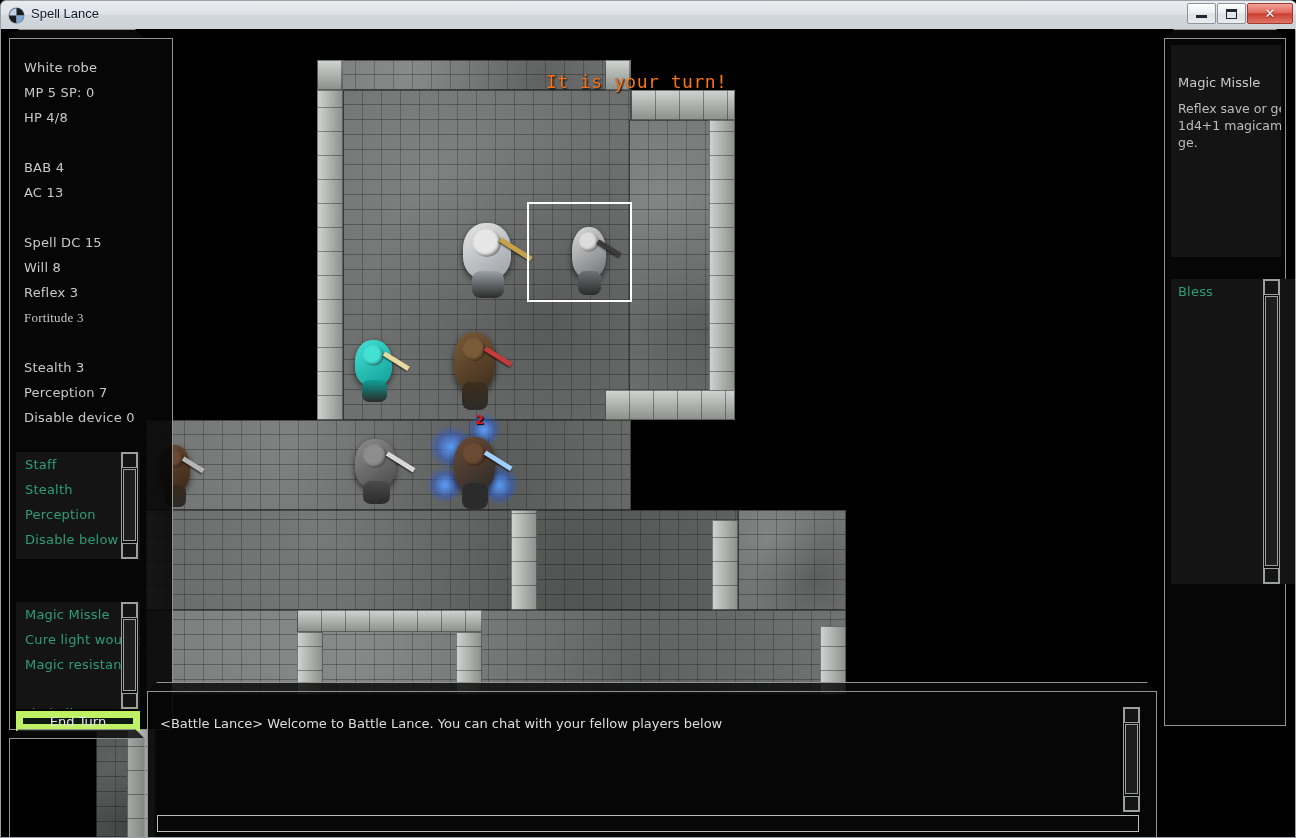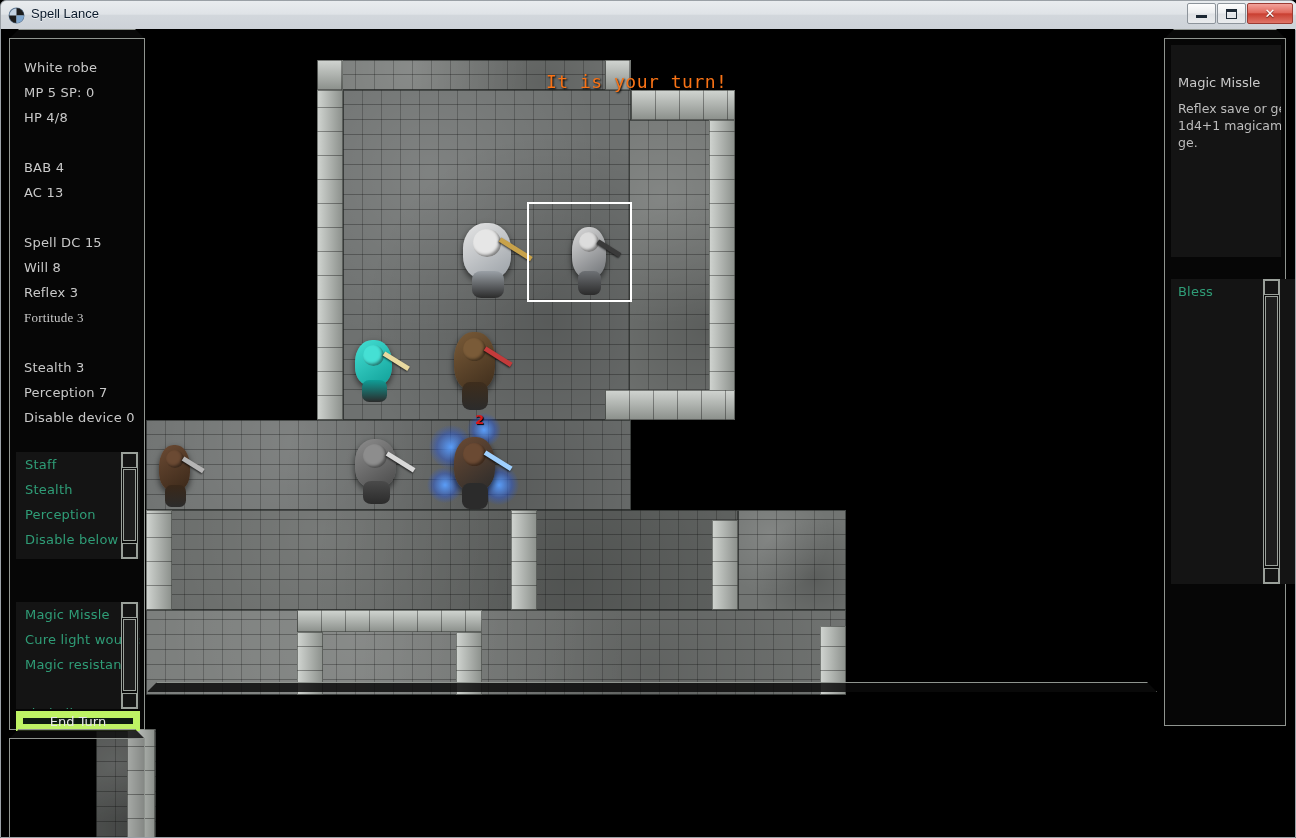--- a/index.html
+++ b/index.html
@@ -282,21 +282,21 @@
           <div style="position: absolute; left: 48.36px; top: 31.28px; width: 31.2px; height: 5px; background: rgb(159, 208, 255); transform: rotate(32deg); transform-origin: left center; box-shadow: rgba(0, 0, 0, 0.7) 0px 1px 2px;"></div>
           <div style="position: absolute; left: 24.96px; top: 64.4px; width: 26.52px; height: 25.76px; border-radius: 30%; background: linear-gradient(rgb(43, 43, 43), rgb(43, 43, 43));"></div>
         </div>
         <div class="cursor-box" style="left: 526px; top: 173px; width: 105px; height: 100px;"></div>
         <div class="floatnum" style="left: 474px; top: 383px;">2</div>
       </div>
 
     <div class="turn-banner" style="left:545px; top:42px;">It is your turn!</div>
 
     <div class="panel-cap" style="left:8px; top:-0px; width:136px;"></div>
-    <div class="panel" style="left:8px; top:9px; width:136px; height:692px;">
+    <div class="panel" style="left:8px; top:9px; width:164px; height:692px;">
 
       <div class="stat-line" style="left:14px; top:21px;">White robe</div>
       <div class="stat-line" style="left:14px; top:46px;">MP 5 SP: 0</div>
       <div class="stat-line" style="left:14px; top:71px;">HP 4/8</div>
       <div class="stat-line" style="left:14px; top:121px;">BAB 4</div>
       <div class="stat-line" style="left:14px; top:146px;">AC 13</div>
       <div class="stat-line" style="left:14px; top:196px;">Spell DC 15</div>
       <div class="stat-line" style="left:14px; top:221px;">Will 8</div>
       <div class="stat-line" style="left:14px; top:246px;">Reflex 3</div>
       <div class="stat-line" style="left:14px; top:271px;font-family:Liberation Serif, serif;">Fortitude 3</div>
@@ -346,15 +346,29 @@
         <div class="list-item" style="left:7px; top:5px;">Bless</div>
       </div>
       <div class="scroll" style="left:98px; top:240px; height:305px;">
         <div class="arrow up"></div>
         <div class="thumb" style="top:16px; height:270px;"></div>
         <div class="arrow down"></div>
       </div>
     </div>
 
     <div class="panel-cap" style="left:146px; top:653px; width:1010px;"></div>
+    <div class="panel" style="left:146px; top:662px; width:1010px; height:147px;">
+
+      <div class="chat-line" style="left:12px; top:24px;">&lt;Battle Lance&gt; Welcome to Battle Lance. You can chat with your fellow players below</div>
+
+      <div class="scroll" style="left:975px; top:15px; height:105px;">
+        <div class="arrow up"></div>
+        <div class="thumb" style="top:16px; height:70px;"></div>
+        <div class="arrow down"></div>
+      </div>
+
+      <div class="chat-input" style="left:9px; top:123px; width:982px; height:17px;">
+        <input style="width: 100%; height: 100%; background: transparent; border: 0px; outline: 0px; color: rgb(221, 221, 221); font-family: &quot;DejaVu Sans&quot;, sans-serif; font-size: 12px; padding: 0px 4px;" placeholder="">
+      </div>
+    </div>
 
   </div>
 </div>
 
 </body></html>

